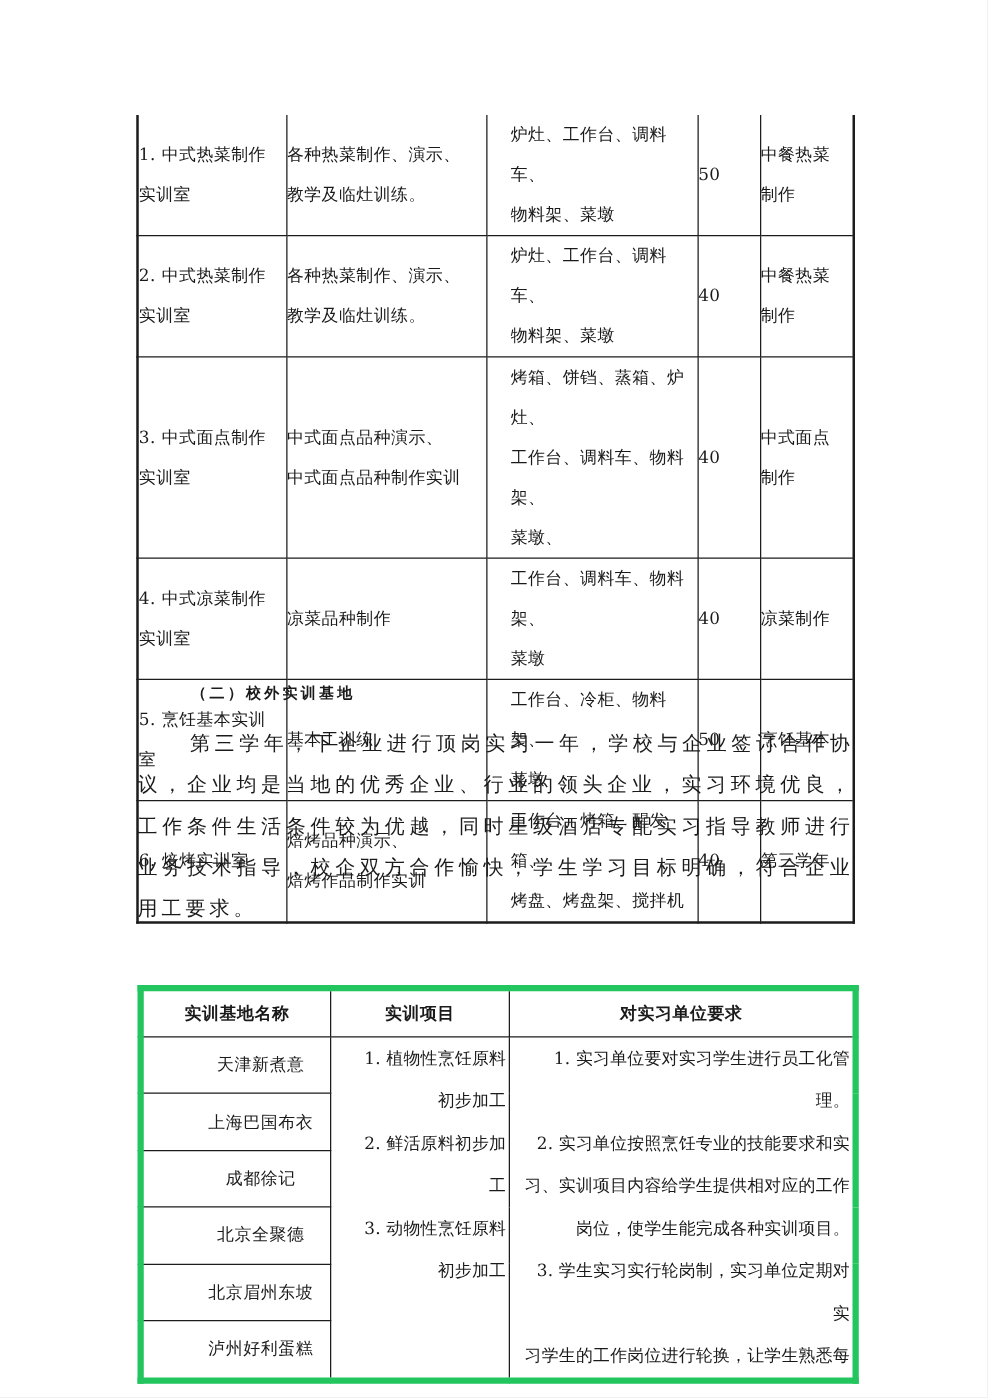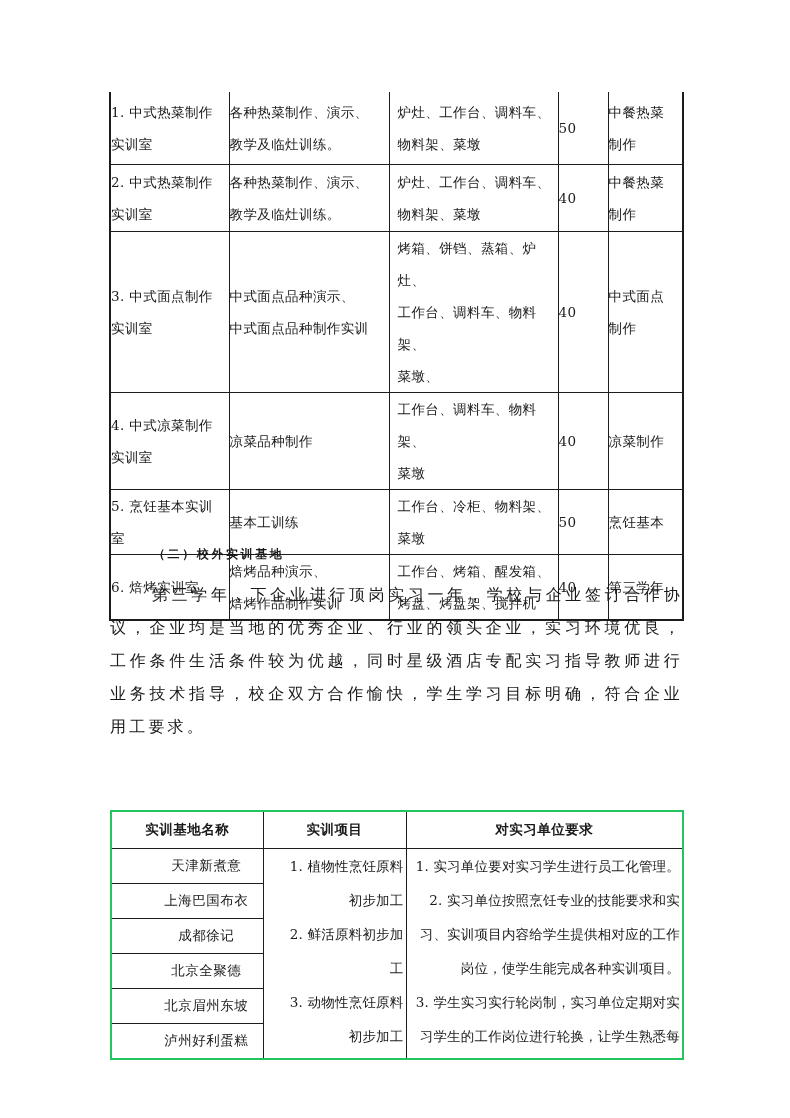--- a/index.html
+++ b/index.html
@@ -26,21 +26,21 @@
   table.t1 td {
     border:1.4px solid #1c1c1c;
     font-size:13.5px;
     line-height:32px;
     letter-spacing:0.4px;
     vertical-align:middle;
     white-space:pre-line;
     padding:0;
   }
   table.t1 tr:first-child td { border-top:0; }
-  table.t1 td.equip { text-align:left; padding-left:8px; padding-right:2px; }
+  table.t1 td.equip { text-align:left; padding-left:19px; padding-right:2px; }
   table.t1 tr.r1 { height:72px; }
   table.t1 tr.r2 { height:67px; }
   table.t1 tr.r3 { height:101px; }
   table.t1 tr.r4 { height:65px; }
   table.t1 tr.r5 { height:64px; }
   table.t1 tr.r6 { height:66px; }
 
   
   .heading {
     position:absolute; left:153px; top:546px;
@@ -53,24 +53,24 @@
     width:573px;
     font-size:16px;
     line-height:33px;
     letter-spacing:3.2px;
     text-align:justify;
     text-indent:42px;
   }
 
   
   table.t2 {
-    position:absolute; left:110px; top:810px;
+    position:absolute; left:110px; top:788px;
     width:572px;
     border-collapse:collapse; table-layout:fixed;
-    border:2px solid #22c55e;
+    border:5px solid #22c55e;
   }
   table.t2 th {
     border:1.6px solid #1c1c1c;
     font-size:13.5px;
     font-weight:bold;
     letter-spacing:0.5px;
     text-align:center;
     vertical-align:middle;
     height:36px;
     padding:0;

